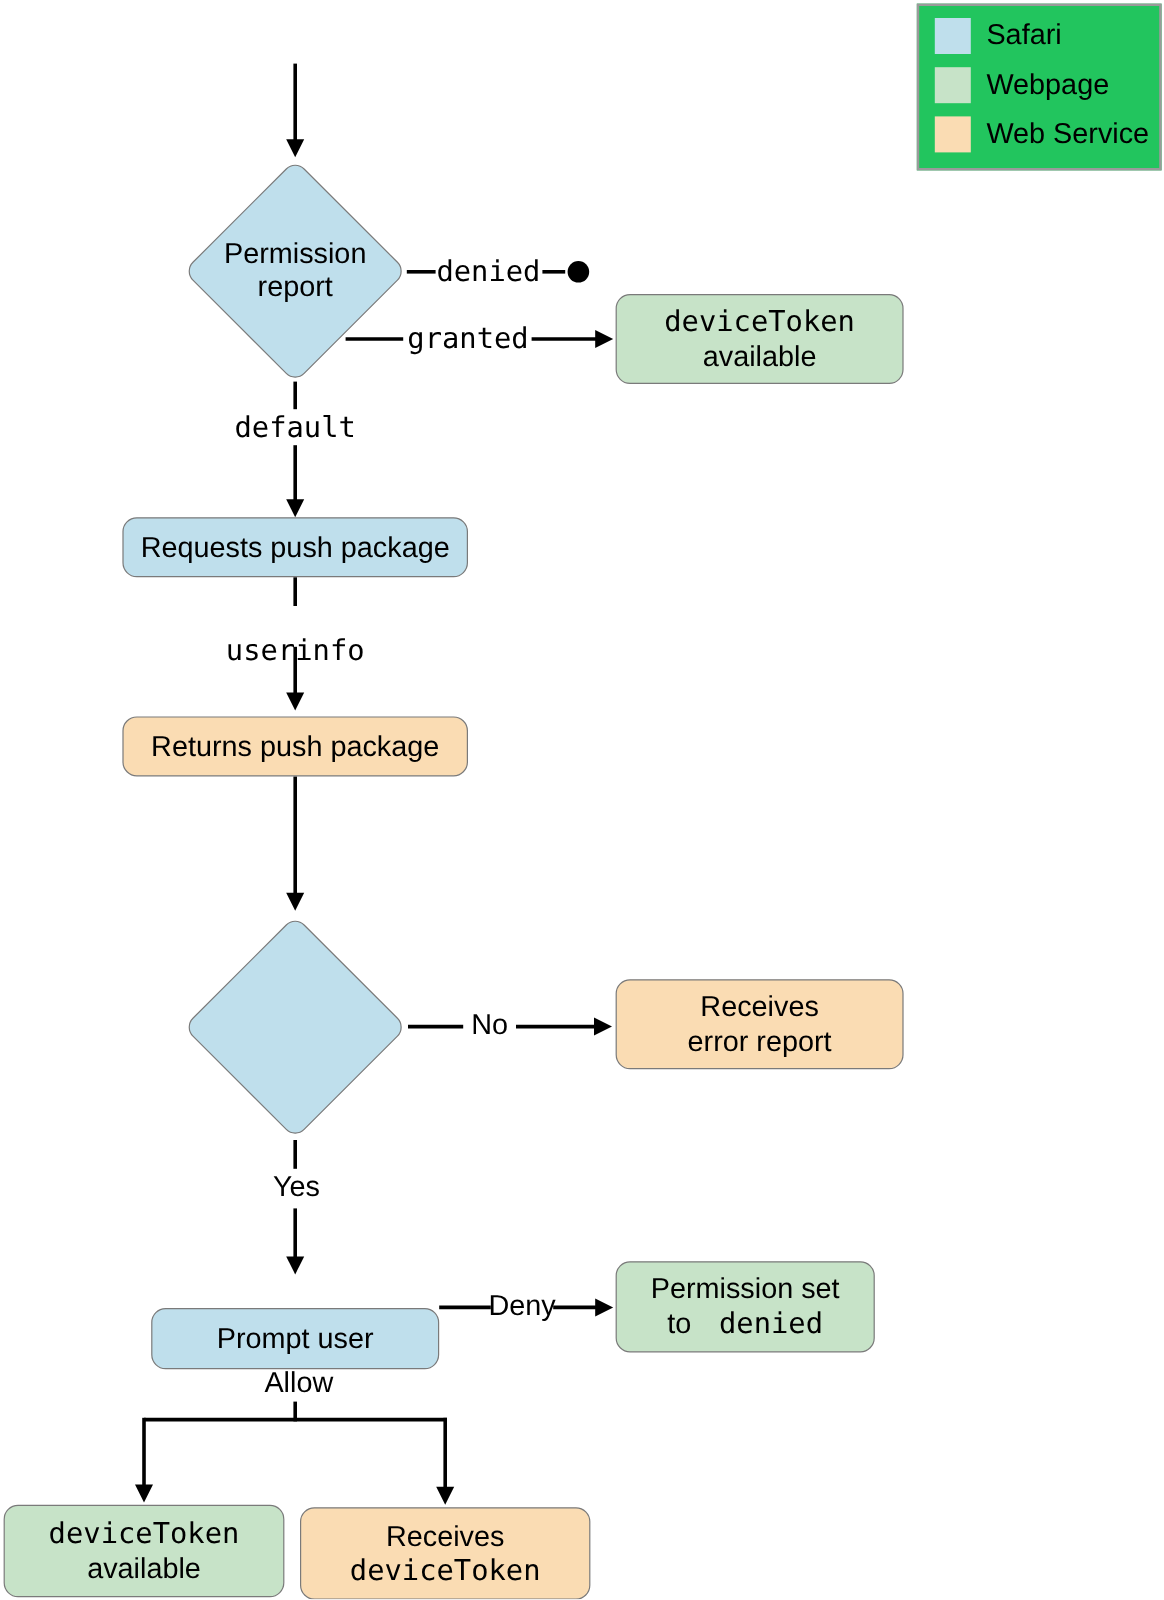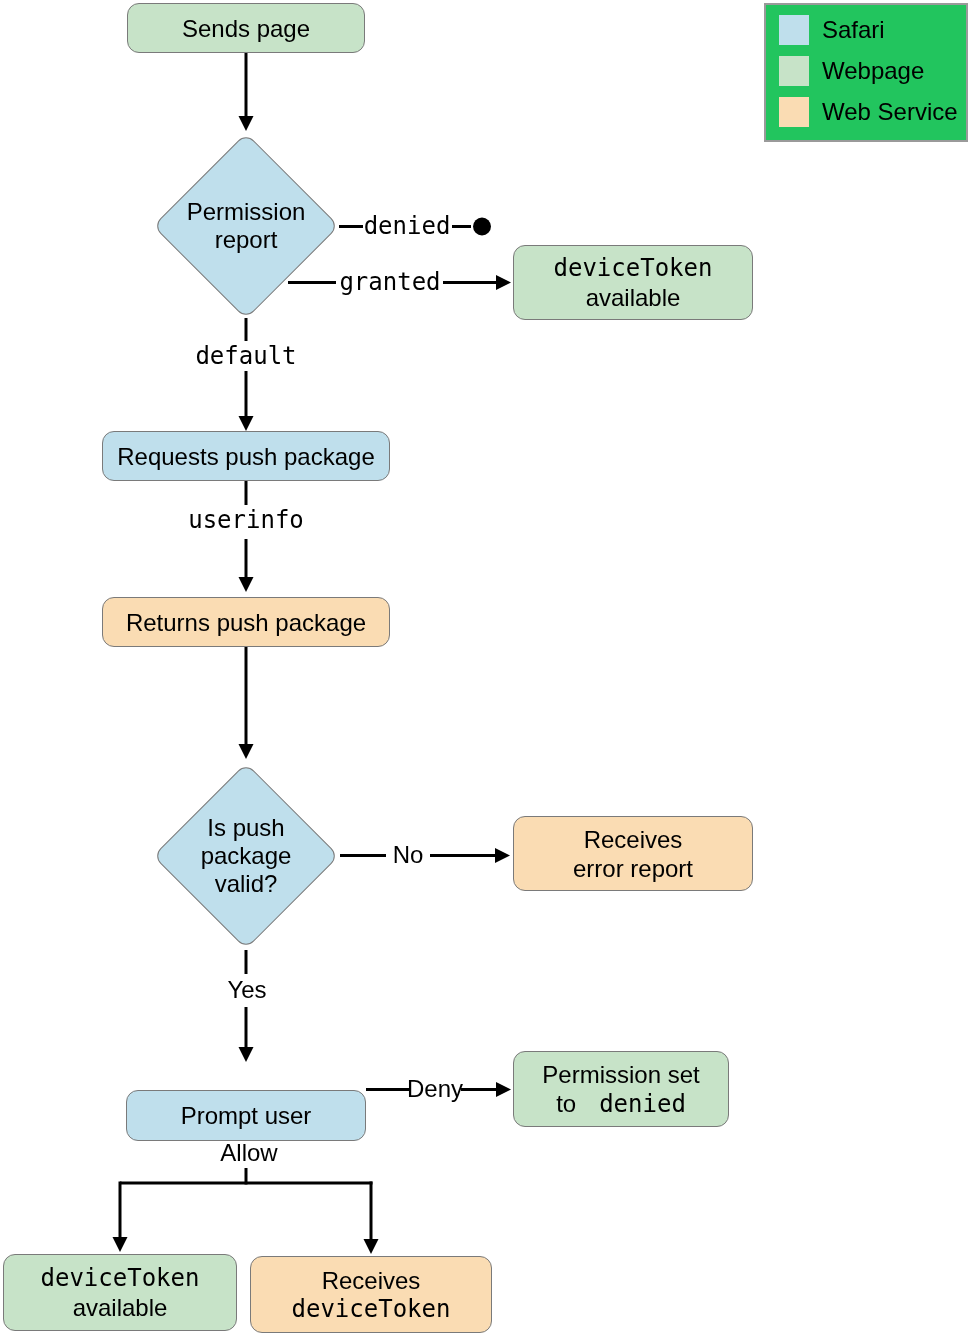--- a/index.html
+++ b/index.html
@@ -103,23 +103,20 @@
       <line x1="246" y1="1115" x2="246" y2="1139"></line>
       <line x1="246" y1="1168" x2="246" y2="1184.5"></line>
       <line x1="120" y1="1183" x2="372.5" y2="1183"></line>
       <line x1="120" y1="1181.5" x2="120" y2="1239"></line>
       <path class="ah" d="M120 1252 L112.5 1237 L127.5 1237 Z"></path>
       <line x1="371" y1="1181.5" x2="371" y2="1241"></line>
       <path class="ah" d="M371 1254 L363.5 1239 L378.5 1239 Z"></path>
     </g>
   </svg>
 
-  <div class="node fill-webpage" style="left:127px; top:3px; width:238px; height:50px;">
-    <div>Sends page</div>
-  </div>
 
   <div class="diamond fill-safari" style="left:180px; top:160px;"></div>
   <div class="diamond-label" style="left:161px; top:198px;">
     <div>Permission</div>
     <div>report</div>
   </div>
 
   <div class="node fill-webpage" style="left:513px; top:245px; width:240px; height:75px;">
     <div class="mono">deviceToken</div>
     <div>available</div>
@@ -127,25 +124,20 @@
 
   <div class="node fill-safari" style="left:102px; top:431px; width:288px; height:50px;">
     <div>Requests push package</div>
   </div>
 
   <div class="node fill-websvc" style="left:102px; top:597px; width:288px; height:50px;">
     <div>Returns push package</div>
   </div>
 
   <div class="diamond fill-safari" style="left:180px; top:790px;"></div>
-  <div class="diamond-label" style="left:161px; top:814px;">
-    <div>Is push</div>
-    <div>package</div>
-    <div>valid?</div>
-  </div>
 
   <div class="node fill-websvc" style="left:513px; top:816px; width:240px; height:75px;">
     <div>Receives</div>
     <div>error report</div>
   </div>
 
   <div class="node fill-safari" style="left:126px; top:1064px; width:240px; height:51px;margin-top:26px;">
     <div>Prompt user</div>
   </div>
 
@@ -162,21 +154,21 @@
   </div>
 
   <div class="node fill-websvc" style="left:250px; top:1256px; width:242px; height:77px;">
     <div>Receives</div>
     <div class="mono">deviceToken</div>
   </div>
 
   <div class="edge-label mono" style="left:407px; top:226px;">denied</div>
   <div class="edge-label mono" style="left:390px; top:282px;">granted</div>
   <div class="edge-label mono" style="left:246px; top:356px;">default</div>
-  <div class="edge-label mono" style="left:246px; top:520px;">userinfo</div>
+  <div class="edge-label mono" style="left:246px; top:542px;">userinfo</div>
   <div class="edge-label" style="left:408px; top:855px;">No</div>
   <div class="edge-label" style="left:247px; top:990px;">Yes</div>
   <div class="edge-label" style="left:435px; top:1089px;">Deny</div>
   <div class="edge-label" style="left:249px; top:1153px;">Allow</div>
 
   <div class="legend">
     <div class="legend-row">
       <div class="legend-swatch" style="background: rgb(191, 223, 236);"></div>
       <div class="legend-label">Safari</div>
     </div>

